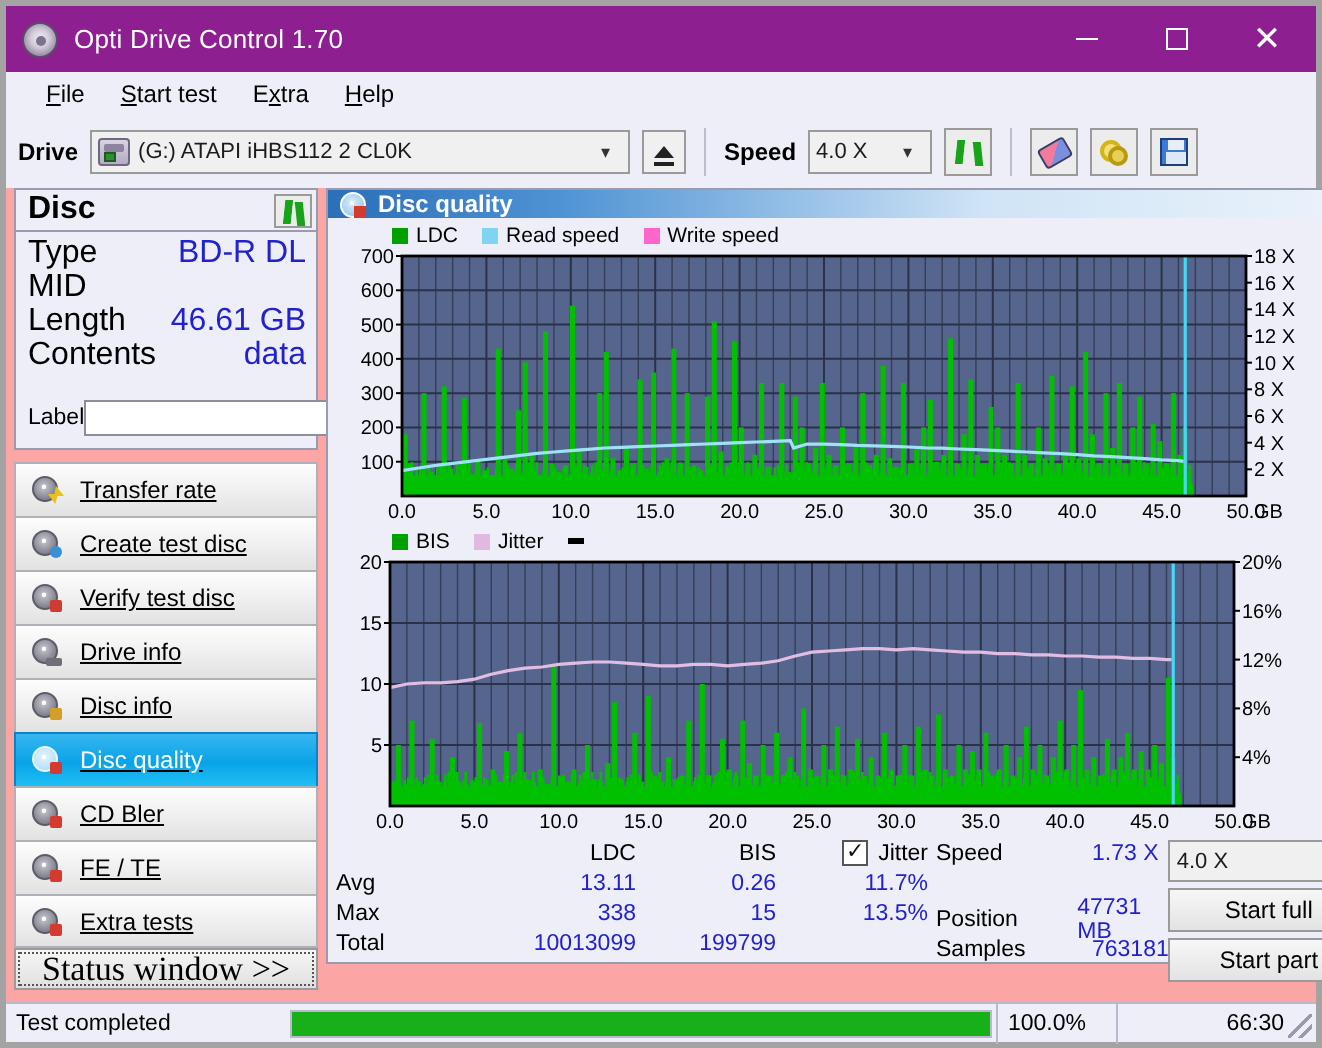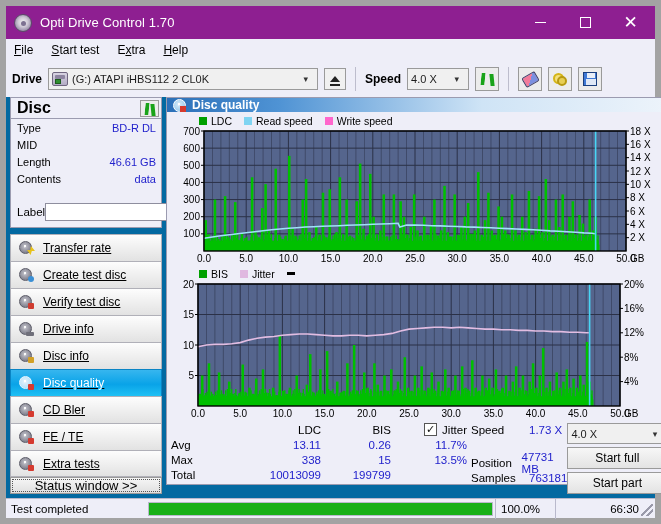--- a/index.html
+++ b/index.html
@@ -6,22 +6,22 @@
   html, body {
     margin: 0; padding: 0;
     width: 661px; height: 524px;
     background: #fff;
     font-family: "Liberation Sans", sans-serif;
     overflow: hidden;
   }
   #app {
     position: relative;
     width: 661px; height: 524px;
-    background: #0369a1;
-    border: 6px solid #a3a3a3;
+    background: #fca5a5;
+    border: 3px solid #a3a3a3;
   }
 
   
   .titlebar {
     height: 33px;
     background: #8e1f91;
     display: flex; align-items: center;
     padding: 0 2px 0 8px;
     position: relative;
   }
@@ -49,21 +49,21 @@
     color: #fff; font-size: 14px; line-height: 1;
   }
   .winbtn.min span { display:block; width:11px; height:1px; background:#fff; }
   .winbtn.max span { display:block; width:11px; height:11px; border:1px solid #fff; }
   .winbtn.close span { font-size: 17px; font-family:"Liberation Sans",sans-serif; }
 
   
   .menubar {
     height: 22px; background: #eeeef8;
     display: flex; align-items: center;
-    padding-left: 8px; gap: 18px;
+    padding-left: 20px; gap: 18px;
     border-bottom: 0;
   }
   .menu-item {
     font-size: 12px; color: #000; cursor: default;
   }
   .menu-item u { text-decoration: underline; }
 
   
   .toolbar {
     height: 36px; background: #eeeef8;
@@ -169,21 +169,21 @@
     padding: 0 2px 0 6px;
     border-bottom: 1px solid #9b9bb0;
     background: #eeeef8;
   }
   .disc-head .t { font-size:16px;font-weight:bold;color:#000;flex:1; }
   .disc-head .mini-btn {
     width:19px;height:17px;background:#ececec;border:1px solid #9a9a9a;
     display:flex;align-items:center;justify-content:center;
   }
   .disc-rows { padding: 3px 5px 4px 6px; }
-  .drow { display:flex; align-items:flex-start; height:17px; font-size:11px; }
+  .drow { display:flex; align-items:flex-end; height:17px; font-size:16px; }
   .drow .k { color:#000; width:62px; flex:none; }
   .drow .v { color:#2222cc; flex:1; text-align:right; }
   .label-row { display:flex;align-items:center;height:22px;margin-top:11px; }
   .label-row .k { color:#000;width:40px;font-size:11.5px; }
   .label-input {
     flex:1; height:18px; background:#fff;border:1px solid #8e8e9e;
     margin-right:4px;
   }
   .disc-btn {
     width:21px;height:20px;background:#ececec;border:1px solid #9a9a9a;
@@ -235,22 +235,22 @@
   .nav-ico.bler .mark{ background:#d53a2f; }
   .nav-ico.fete .mark{ background:#d53a2f; }
   .nav-ico.extra .mark{ background:#d53a2f; }
 
   .statuswin {
     margin-top: auto; margin-bottom: 2px;
     height: 21px;
     background: linear-gradient(#f6f6f6,#e0e0e0);
     border: 1px solid #9a9a9a;
     display:flex;align-items:center;justify-content:center;
-    font-size:13px;color:#000;
-    outline: 1px dotted #555; outline-offset: -3px;
+    font-size:17px;color:#000;
+    outline: 1px dotted #555; outline-offset: -3px; font-family: Liberation Serif, serif;
   }
 
   
   .right {
     flex: 1; margin-left: 4px;
     border: 1px solid #9b9bb0;
     background: #eeeef8;
     display:flex;flex-direction:column;
   }
   .panel-head {
@@ -290,21 +290,21 @@
   .srow .jit { width:80px; text-align:right; color:#2222cc; padding-right:4px;}
   .jitter-head { display:flex;align-items:center;justify-content:flex-end;gap:5px;width:80px;padding-right:4px;}
   .chk {
     width:13px;height:13px;background:#fff;border:1px solid #555;
     display:flex;align-items:center;justify-content:center;font-size:11px;color:#111;line-height:1;
   }
   .stats-right { flex:1; display:flex; }
   .sr-labels { flex:1; }
   .sr-row { display:flex; height:15px; align-items:center; font-size:11.5px; }
   .sr-row .k { width:58px; color:#000; }
-  .sr-row .v { color:#2222cc; }
+  .sr-row .v { color:#2222cc;margin-left:20px; }
   .sr-ctrl { width:104px; flex:none; display:flex;flex-direction:column;gap:3px;padding-top:1px; }
   .sr-ctrl .combo { width:100px;height:21px; }
   .btn {
     width:100px;height:22px;
     background: linear-gradient(#f7f7f7,#e3e3e3);
     border:1px solid #9a9a9a;
     font-size:12px;color:#000;
     display:flex;align-items:center;justify-content:center;
   }
 

